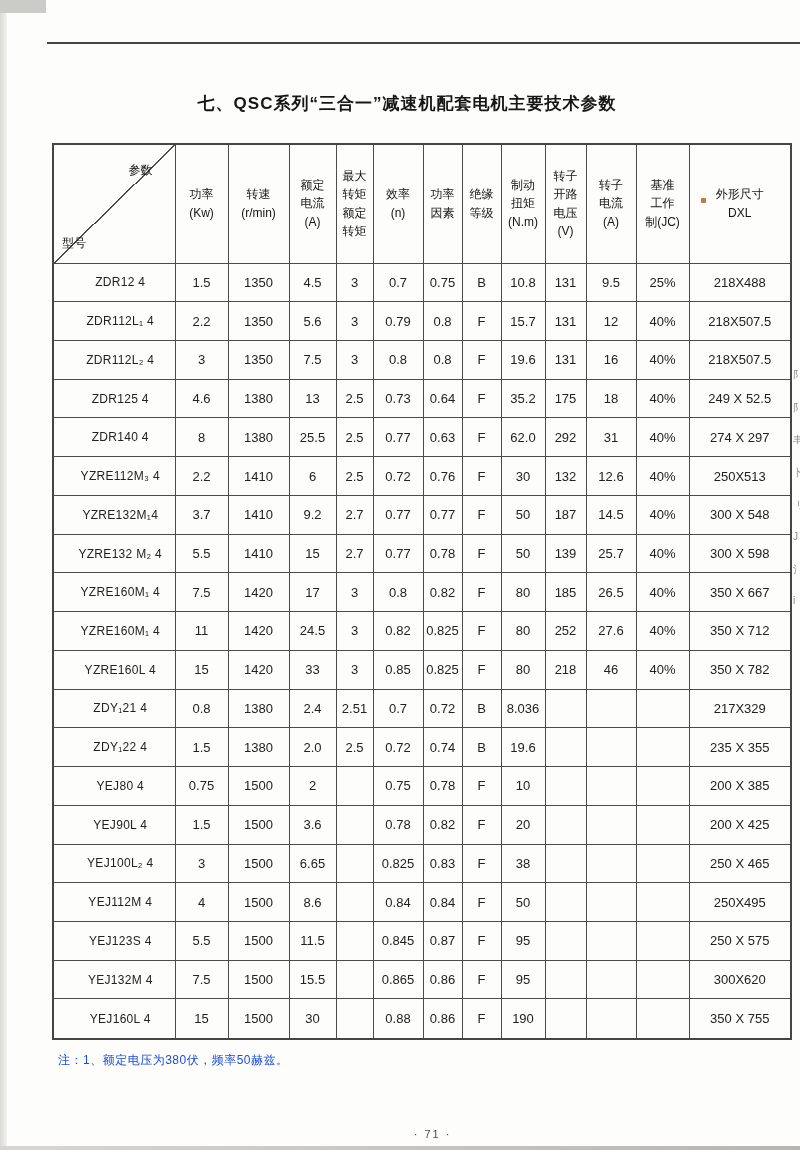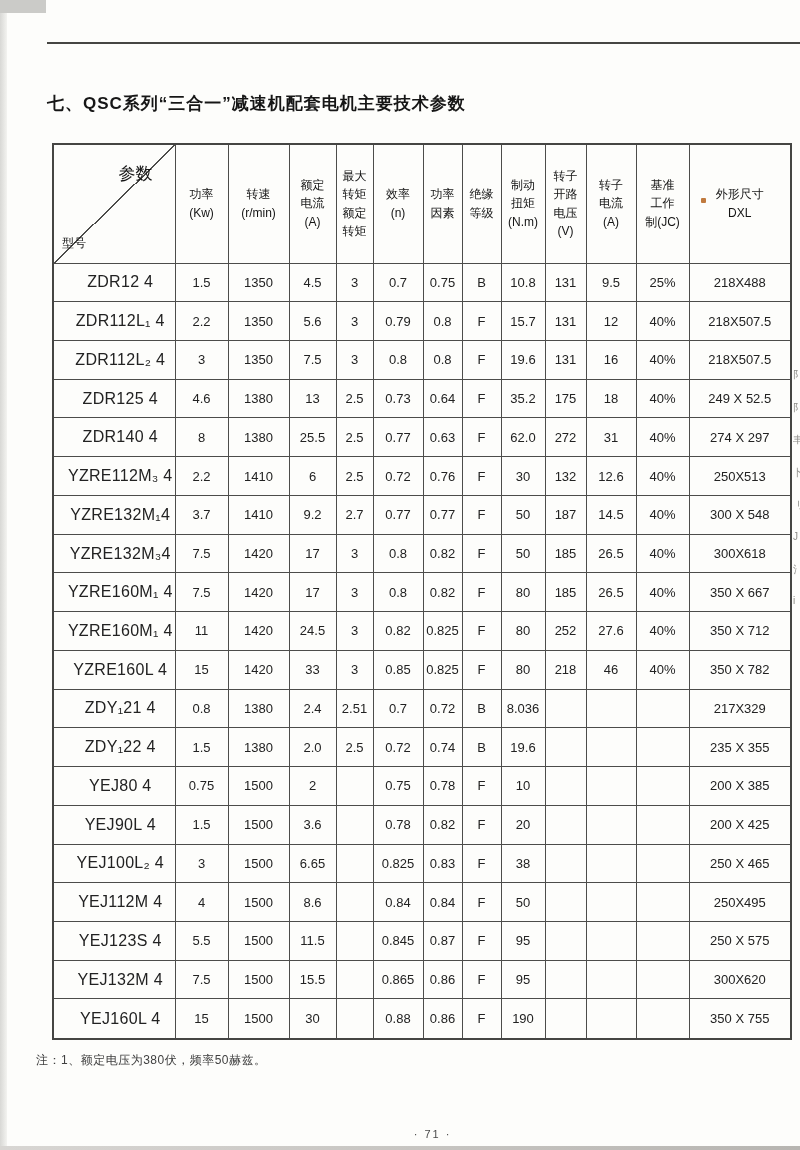--- a/index.html
+++ b/index.html
@@ -12,58 +12,58 @@
   
   .edge-left{position:absolute;left:0;top:0;width:7px;height:1150px;
     background:linear-gradient(to right,#d8d8d5,#f3f3f0);}
   .edge-topleft{position:absolute;left:0;top:0;width:46px;height:13px;background:#cbcbc8;}
   .edge-bottom{position:absolute;left:0;top:1146px;width:800px;height:4px;
     background:linear-gradient(to right,#d8d6d3,#b7b5b1);}
   .top-rule{position:absolute;left:47px;top:42px;width:753px;height:2px;background:#454543;}
 
   .page-title{
     position:absolute;left:47px;top:92px;width:720px;
-    font-size:17px;font-weight:bold;letter-spacing:1px;color:#161616;
+    font-size:17px;font-weight:bold;letter-spacing:1px;color:#161616;text-align:center;
   }
 
   .param-table{
     position:absolute;left:52px;top:143px;
     width:738px;height:897px;
     border-collapse:collapse;table-layout:fixed;
     background:#fdfdfb;
   }
   .param-table th,.param-table td{
     border:1px solid #4c4c4a;
     padding:0;text-align:center;vertical-align:middle;
     overflow:hidden;
   }
   .param-table{border:2px solid #454543;}
   .param-table thead tr{height:119px;}
   .param-table th{
     font-weight:normal;font-size:12px;line-height:1.55;color:#141414;
     white-space:pre-line;
   }
   .param-table td{font-size:13px;color:#222;}
-  .param-table td.model{font-size:16px;letter-spacing:0.3px;padding-left:12px;}
+  .param-table td.model{font-size:12px;letter-spacing:0.3px;padding-left:12px;}
 
   .corner-cell{position:relative;}
   .corner-diag{
     position:absolute;left:0;top:0;width:100%;height:100%;
     background:linear-gradient(to bottom right,
       transparent calc(50% - 0.7px),#4c4c4a calc(50% - 0.7px),
       #4c4c4a calc(50% + 0.7px),transparent calc(50% + 0.7px));
   }
-  .corner-top{position:absolute;right:22px;top:16px;font-size:17px;}
+  .corner-top{position:absolute;right:22px;top:16px;font-size:12px;}
   .corner-bottom{position:absolute;left:8px;bottom:10px;font-size:12px;}
 
   .dim-header{font-size:12px;}
   .scan-speck{position:absolute;left:701px;top:198px;width:5px;height:5px;
     background:#c07a3e;border-radius:1px;}
 
-  .note-line{position:absolute;left:36px;top:1052px;font-size:12px;color:#404040;letter-spacing:0.5px;}
+  .note-line{position:absolute;left:58px;top:1052px;font-size:12px;color:#1d4ed8;letter-spacing:0.5px;}
   .page-number{position:absolute;left:0;top:1128px;width:865px;text-align:center;
     font-size:11px;color:#4a4a4a;letter-spacing:2px;}
 
   .edge-fragment{position:absolute;left:793px;width:8px;font-size:10px;color:#8a8a86;overflow:hidden;}
 </style>
 </head>
 <body>
 
 <div class="edge-left"></div>
 <div class="edge-topleft"></div>
@@ -193,21 +193,21 @@
       <tr>
         <td class="model">ZDR140  4</td>
         <td>8</td>
         <td>1380</td>
         <td>25.5</td>
         <td>2.5</td>
         <td>0.77</td>
         <td>0.63</td>
         <td>F</td>
         <td>62.0</td>
-        <td>272</td>
+        <td>292</td>
         <td>31</td>
         <td>40%</td>
         <td>274 X 297</td>
       </tr>
       <tr>
         <td class="model">YZRE112M₃ 4</td>
         <td>2.2</td>
         <td>1410</td>
         <td>6</td>
         <td>2.5</td>
@@ -229,33 +229,33 @@
         <td>0.77</td>
         <td>0.77</td>
         <td>F</td>
         <td>50</td>
         <td>187</td>
         <td>14.5</td>
         <td>40%</td>
         <td>300 X 548</td>
       </tr>
       <tr>
-        <td class="model">YZRE132M₃4</td>
-        <td>7.5</td>
-        <td>1420</td>
-        <td>17</td>
-        <td>3</td>
-        <td>0.8</td>
-        <td>0.82</td>
+        <td class="model">YZRE132 M₂ 4</td>
+        <td>5.5</td>
+        <td>1410</td>
+        <td>15</td>
+        <td>2.7</td>
+        <td>0.77</td>
+        <td>0.78</td>
         <td>F</td>
         <td>50</td>
-        <td>185</td>
-        <td>26.5</td>
-        <td>40%</td>
-        <td>300X618</td>
+        <td>139</td>
+        <td>25.7</td>
+        <td>40%</td>
+        <td>300 X 598</td>
       </tr>
       <tr>
         <td class="model">YZRE160M₁ 4</td>
         <td>7.5</td>
         <td>1420</td>
         <td>17</td>
         <td>3</td>
         <td>0.8</td>
         <td>0.82</td>
         <td>F</td>

